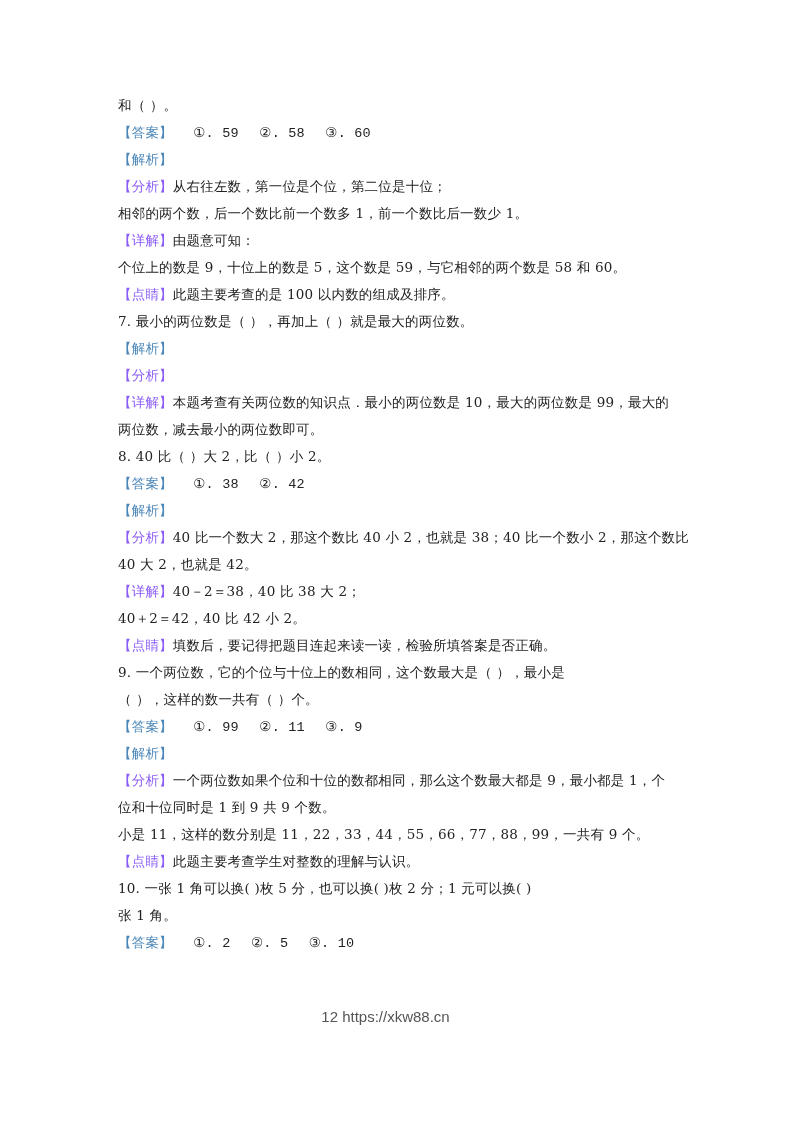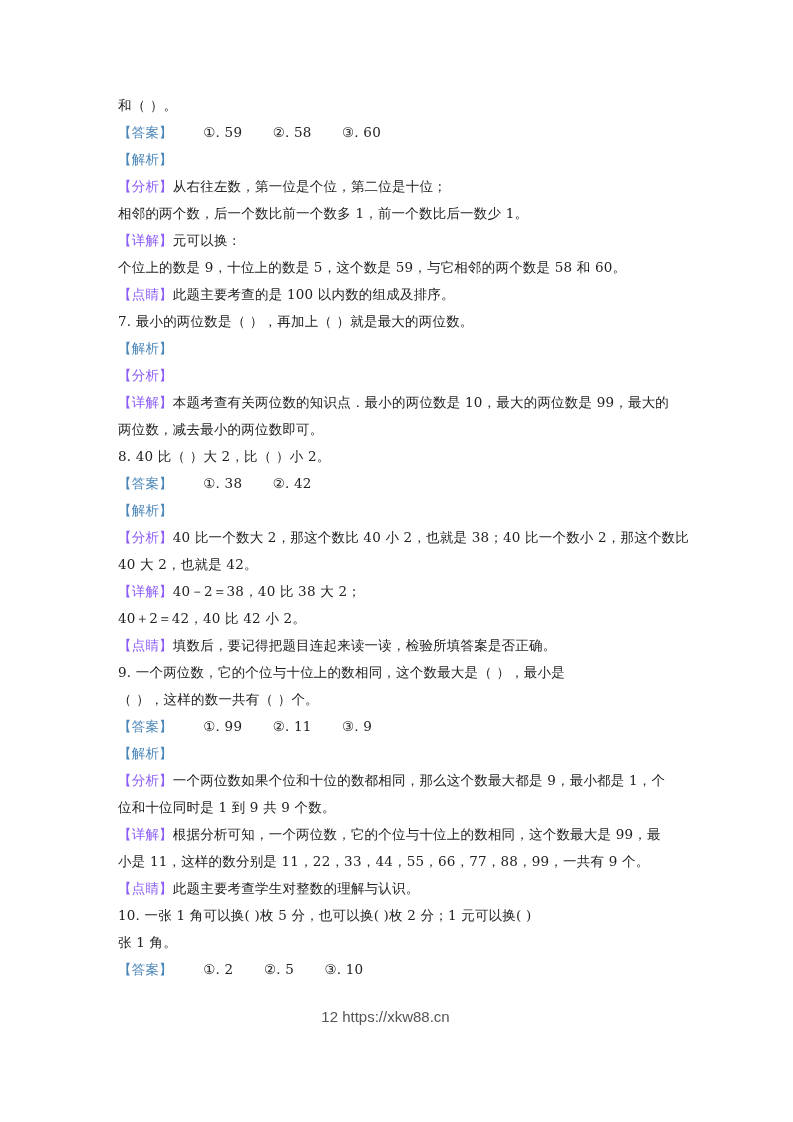--- a/index.html
+++ b/index.html
@@ -30,21 +30,22 @@
     }
     .label-blue {
       color: #4a86b8;
     }
     .label-black {
       font-weight: normal;
       color: #8b5cf6;
     }
     .ans-item {
       display: inline-block;
-      margin-left: 26px;
+      margin-left: 16px;
+      font-family: Liberation Mono, monospace;
     }
     .ans-item:first-of-type {
       margin-left: 28px;
     }
     .footer {
       position: absolute;
       left: 0;
       width: 771px;
       top: 1008px;
       text-align: center;
@@ -64,21 +65,21 @@
     <span class="ans-item">①. 59</span>
     <span class="ans-item">②. 58</span>
     <span class="ans-item">③. 60</span>
   </div>
   <div class="line label-blue">【解析】</div>
   <div class="line">
     <span class="label-black">【分析】</span><span>从右往左数，第一位是个位，第二位是十位；</span>
   </div>
   <div class="line">相邻的两个数，后一个数比前一个数多 1，前一个数比后一数少 1。</div>
   <div class="line">
-    <span class="label-black">【详解】</span><span>元可以换：</span>
+    <span class="label-black">【详解】</span><span>由题意可知：</span>
   </div>
   <div class="line">个位上的数是 9，十位上的数是 5，这个数是 59，与它相邻的两个数是 58 和 60。</div>
   <div class="line">
     <span class="label-black">【点睛】</span><span>此题主要考查的是 100 以内数的组成及排序。</span>
   </div>
 
   <div class="line">7.  最小的两位数是（              ），再加上（              ）就是最大的两位数。</div>
   <div class="line label-blue">【解析】</div>
   <div class="line">
     <span class="label-black">【分析】</span>
@@ -113,23 +114,20 @@
     <span class="label-blue">【答案】</span>
     <span class="ans-item">①. 99</span>
     <span class="ans-item">②. 11</span>
     <span class="ans-item">③. 9</span>
   </div>
   <div class="line label-blue">【解析】</div>
   <div class="line">
     <span class="label-black">【分析】</span><span>一个两位数如果个位和十位的数都相同，那么这个数最大都是 9，最小都是 1，个</span>
   </div>
   <div class="line">位和十位同时是 1 到 9 共 9 个数。</div>
-  <div class="line">
-    <span class="label-black">【详解】</span><span>根据分析可知，一个两位数，它的个位与十位上的数相同，这个数最大是 99，最</span>
-  </div>
   <div class="line">小是 11，这样的数分别是 11，22，33，44，55，66，77，88，99，一共有 9 个。</div>
   <div class="line">
     <span class="label-black">【点睛】</span><span>此题主要考查学生对整数的理解与认识。</span>
   </div>
 
   <div class="line">10.  一张 1 角可以换(              )枚 5 分，也可以换(              )枚 2 分；1 元可以换(              )</div>
   <div class="line">张 1 角。</div>
   <div class="line">
     <span class="label-blue">【答案】</span>
     <span class="ans-item">①. 2</span>

